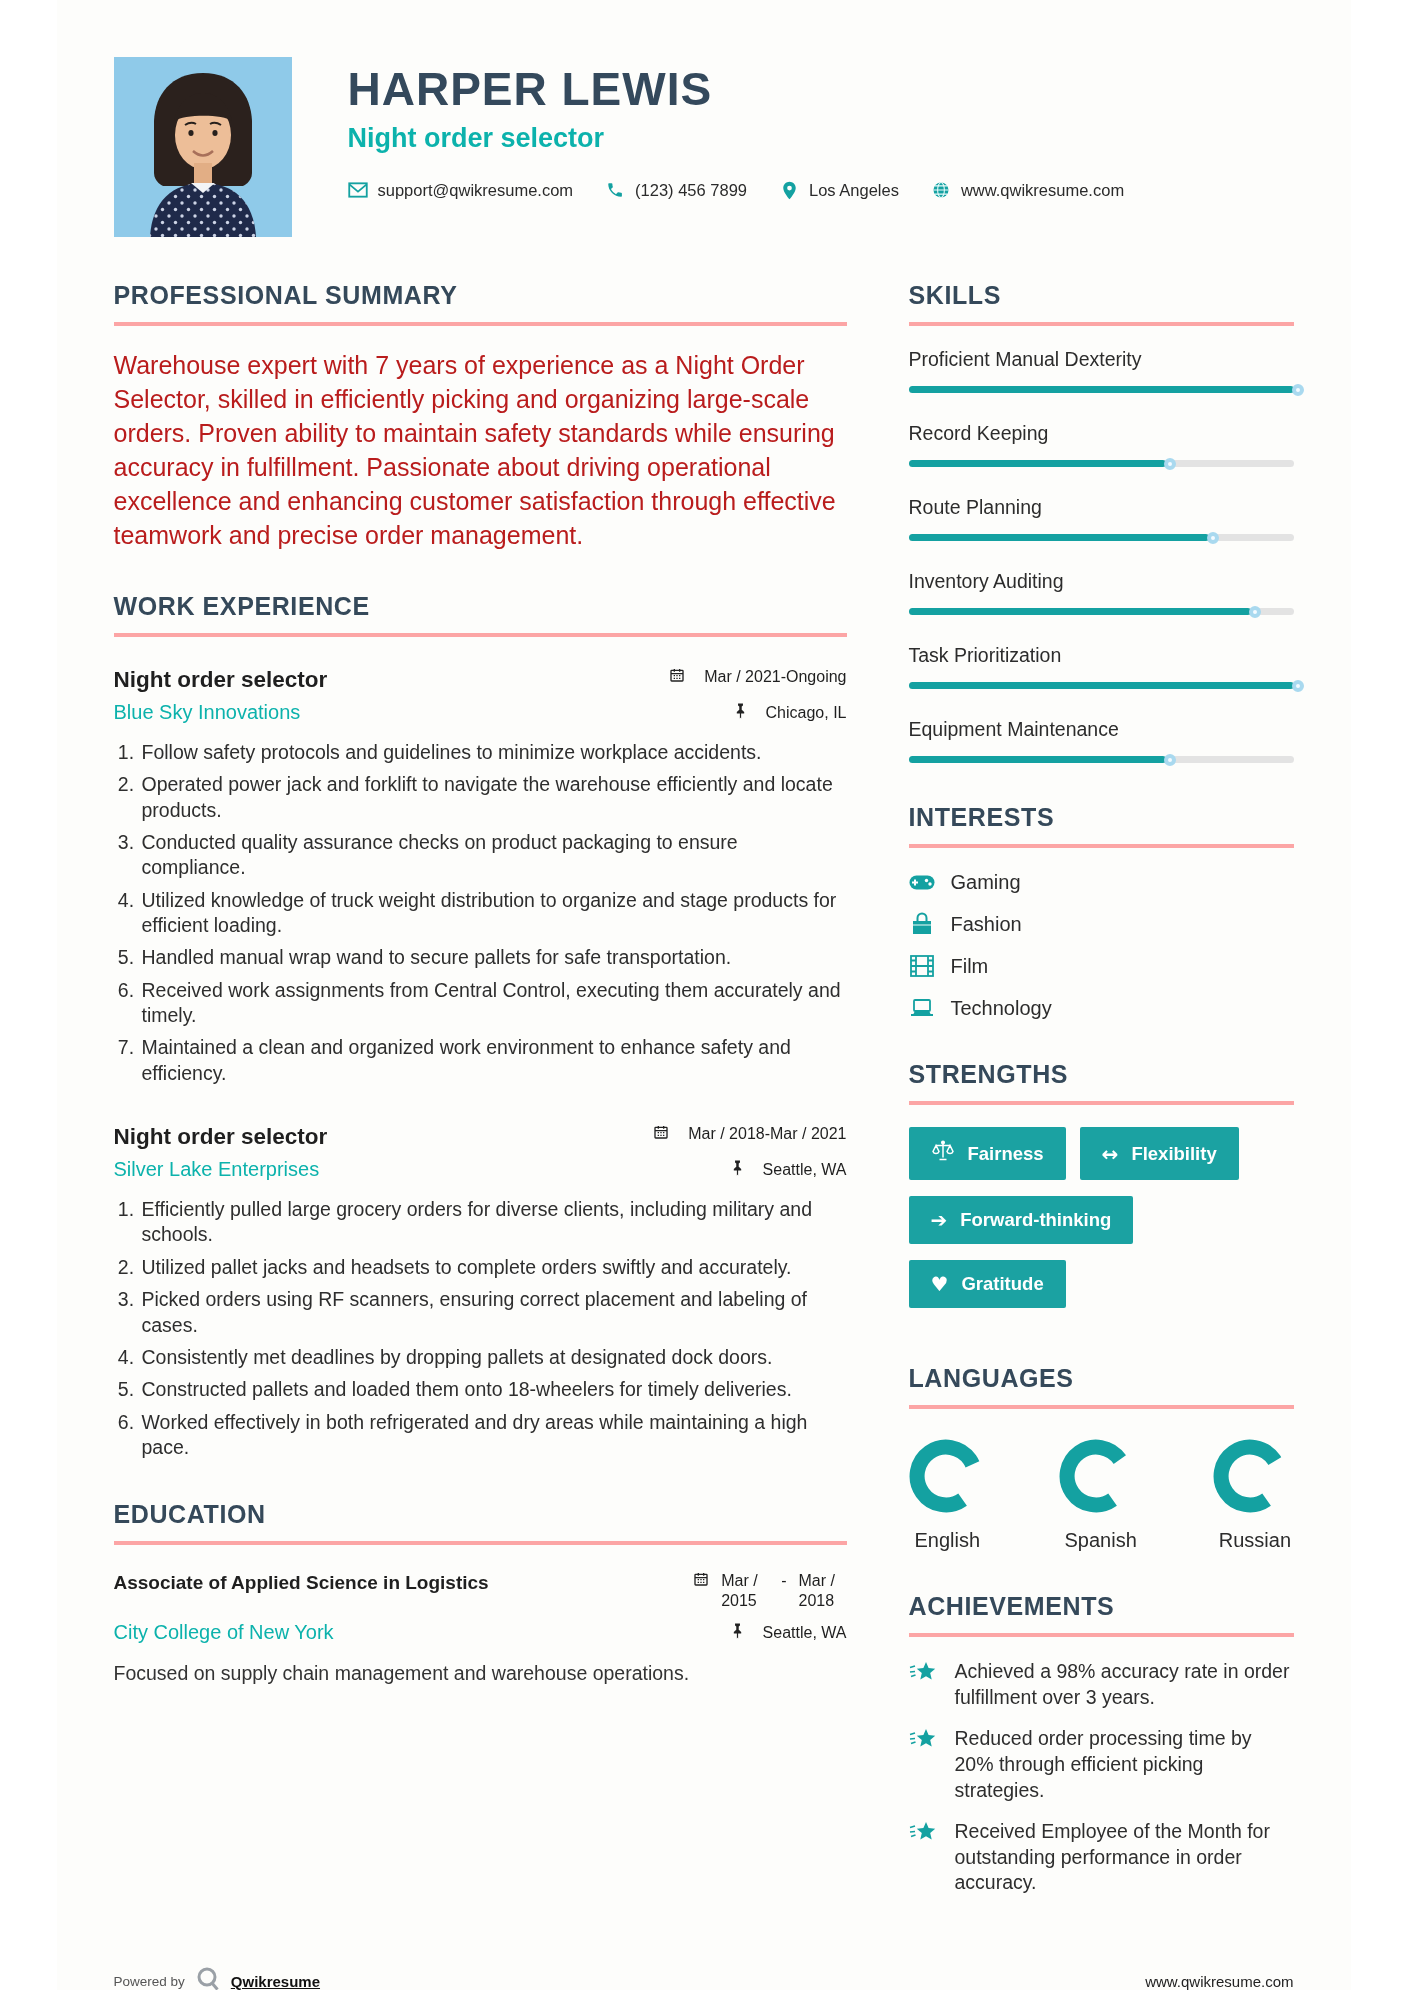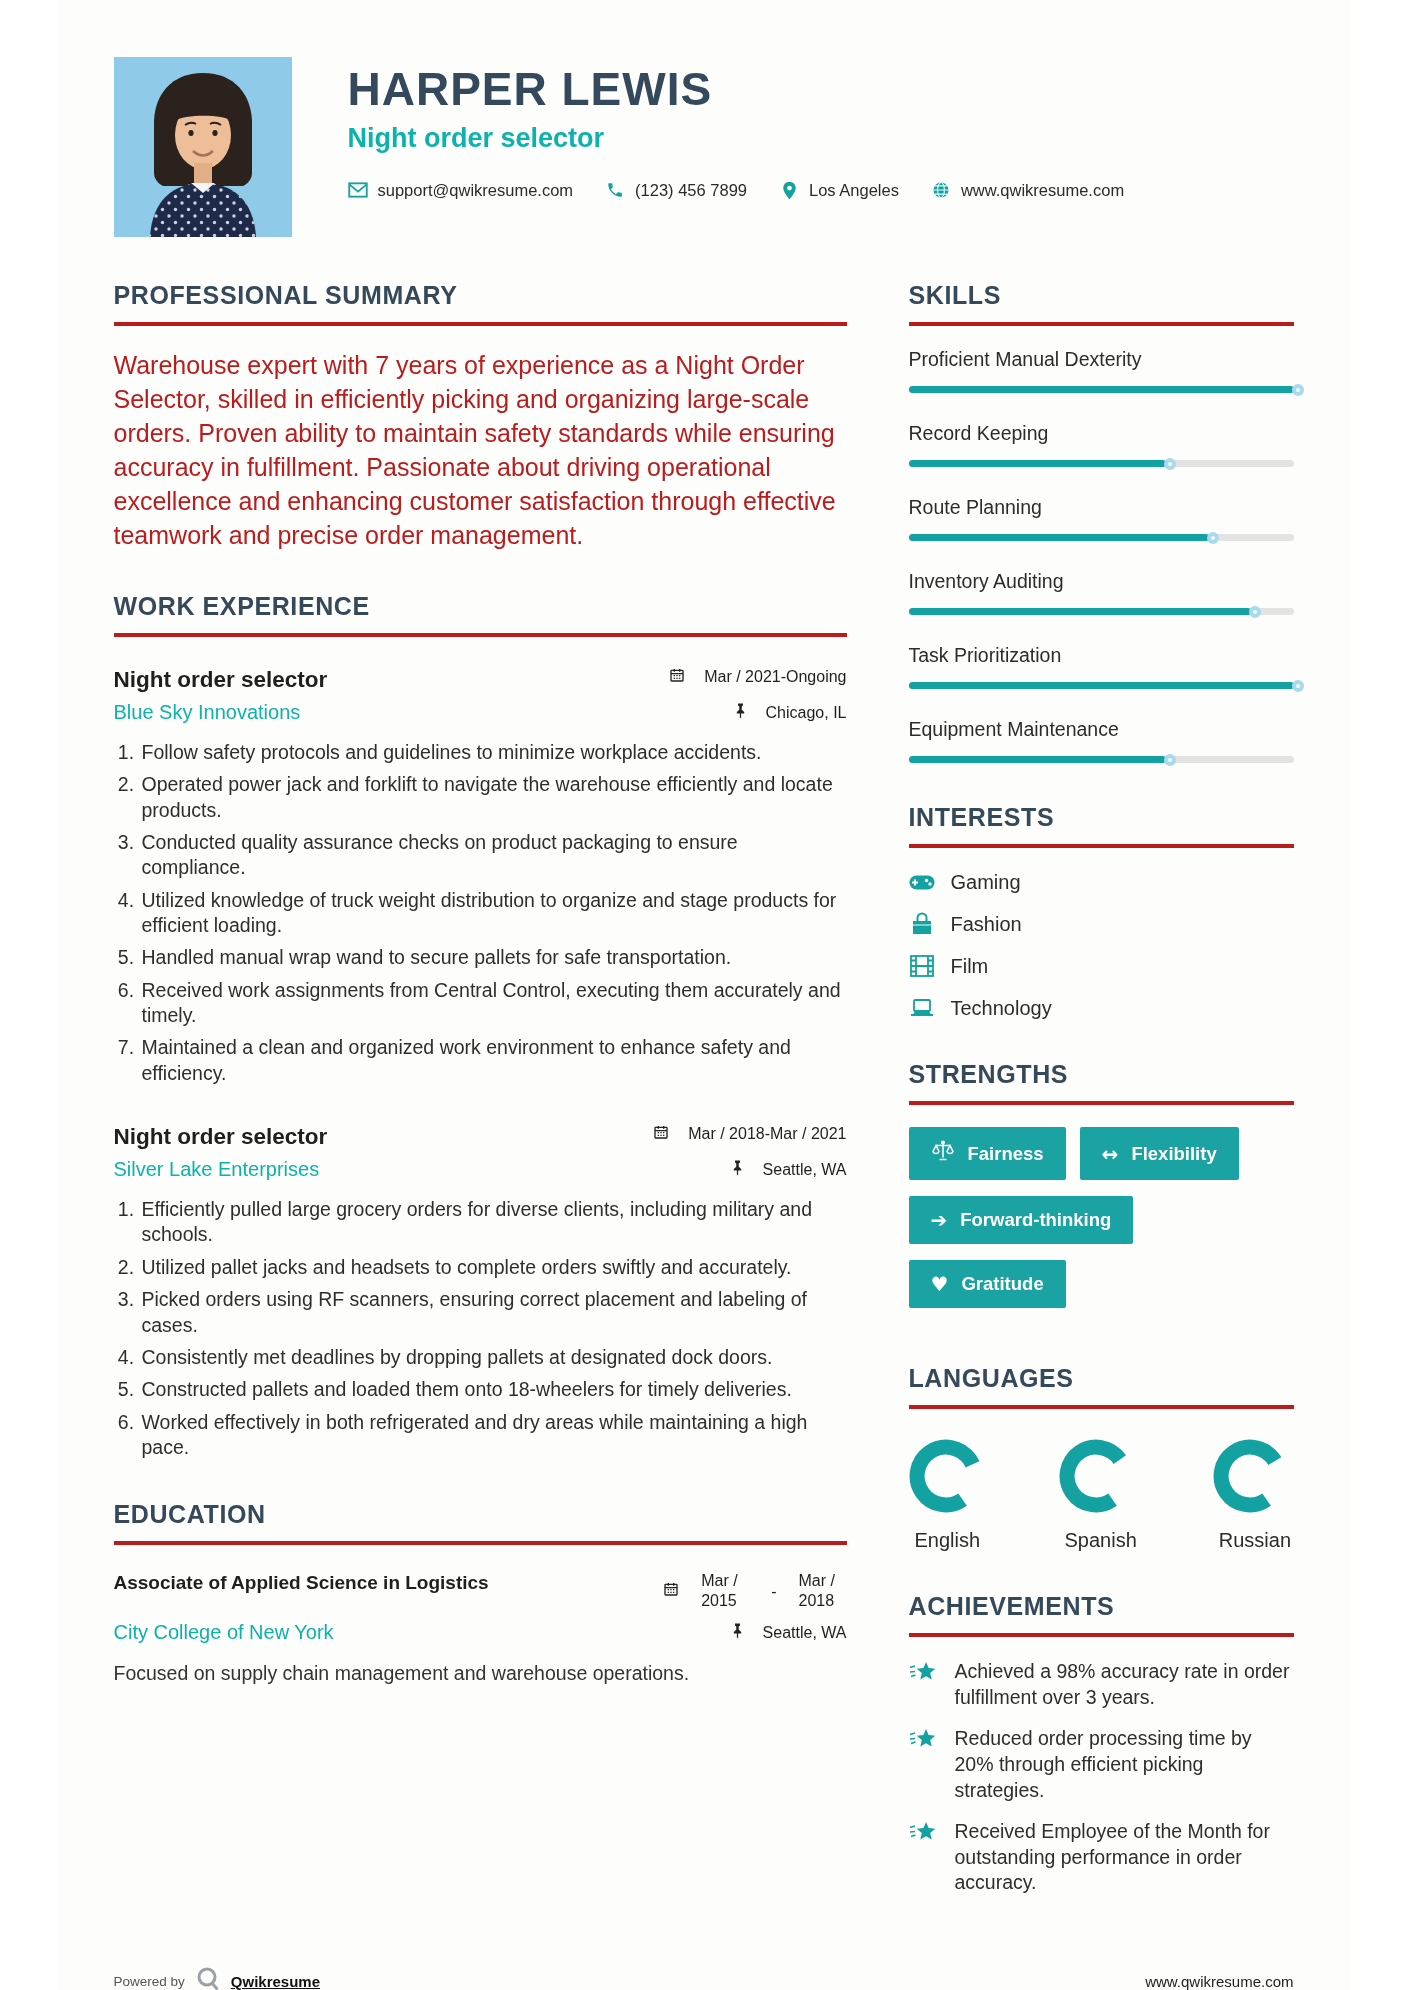--- a/index.html
+++ b/index.html
@@ -18,39 +18,39 @@
   .contact-item { display:flex; align-items:center; gap:10px; margin-right:18px; }
   .cicon { display:inline-flex; width:20px; height:20px; align-items:center; justify-content:center; }
 
   
   .columns { display:flex; gap:62px; }
   .col-left { width:733px; flex:0 0 733px; }
   .col-right { flex:1; }
 
   .section { margin-bottom:40px; }
   .sec-heading { font-size:25px; font-weight:800; letter-spacing:0.6px; color:#35495a;
-                 border-bottom:4px solid #b91c1c; padding-bottom:12px; margin-bottom:22px; }
+                 border-bottom:4px solid #fca5a5; padding-bottom:12px; margin-bottom:22px; }
 
   .summary-text { font-size:25px; line-height:1.36; color:#b91c1c; }
 
   
   .job { margin-top:30px; }
   .job:first-of-type { margin-top:26px; }
   .job-head { display:flex; justify-content:space-between; align-items:flex-start; }
   .job-title { font-size:22.5px; font-weight:700; color:#1f1f1f; }
   .meta { display:flex; align-items:center; gap:19px; font-size:16px; color:#1f1f1f; white-space:nowrap; }
   .job-sub { display:flex; justify-content:space-between; align-items:center; margin-top:8px; }
   .company { font-size:20px; color:#0cb2ac; }
   ol.bullets { margin-top:16px; padding-left:26px; font-size:19.5px; line-height:1.3; color:#2e2e2e; }
   ol.bullets li { margin-bottom:7px; padding-left:2px; }
 
   
   .edu-head { display:flex; justify-content:space-between; align-items:flex-start; margin-top:26px; }
   .edu-degree { font-size:19px; font-weight:700; color:#1f1f1f; max-width:430px; line-height:1.25; }
-  .edu-dates { display:flex; align-items:center; gap:22px; font-size:16px; color:#1f1f1f; }
+  .edu-dates { display:flex; align-items:flex-start; gap:12px; font-size:16px; color:#1f1f1f; }
   .edu-date-part { width:48px; line-height:1.25; }
   .edu-dash { padding-top:1px; }
   .edu-sub { display:flex; justify-content:space-between; align-items:center; margin-top:10px; }
   .edu-desc { font-size:19.5px; line-height:1.35; margin-top:16px; color:#333; }
 
   
   .skill-row { margin-bottom:29px; }
   .skill-label { font-size:19.5px; color:#2c2c2c; margin-bottom:15px; }
   .skill-track { position:relative; height:7px; background:#e3e3e3; border-radius:4px; }
   .skill-fill { position:absolute; left:0; top:0; height:7px; background:#14a1a1; border-radius:4px; }

